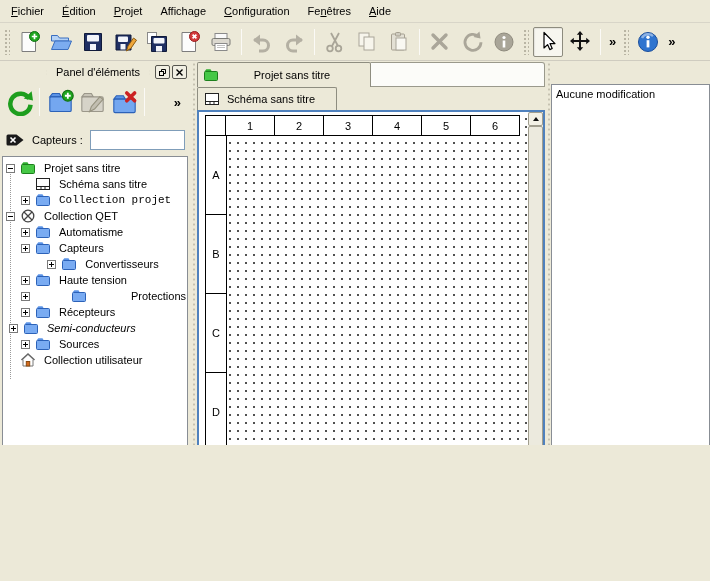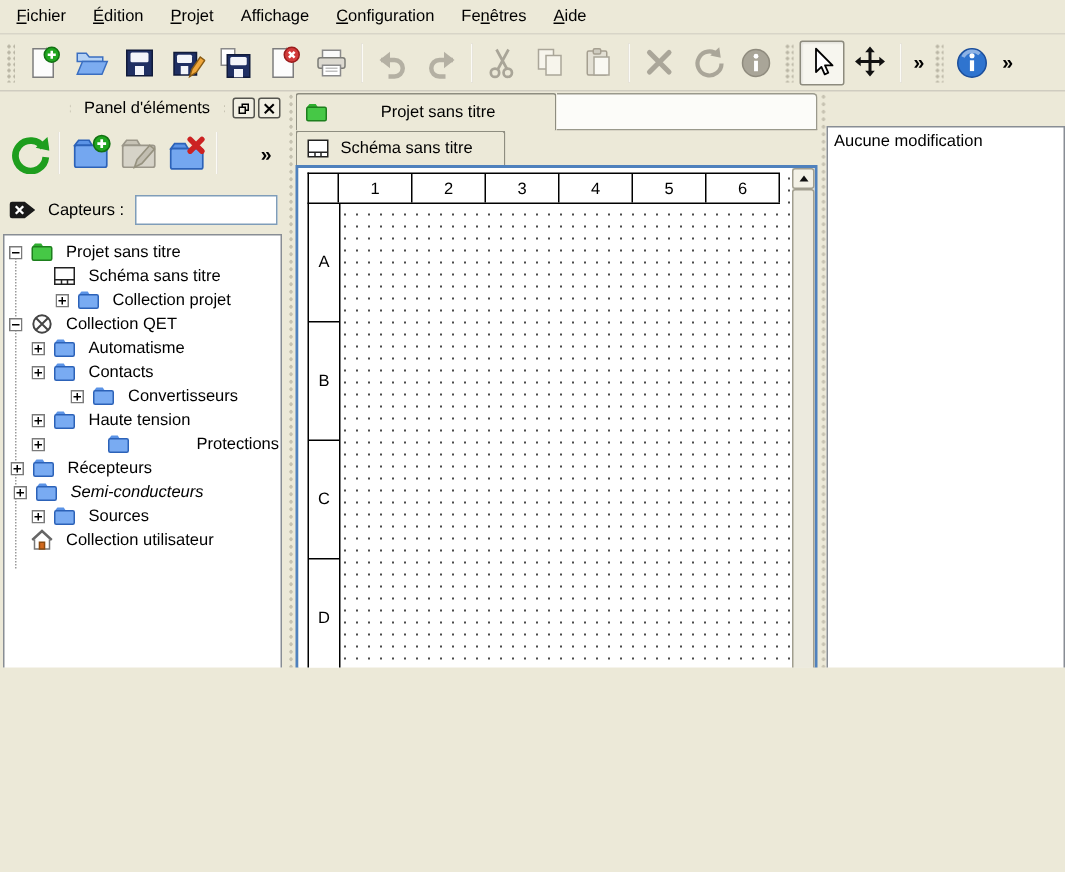--- a/index.html
+++ b/index.html
@@ -329,21 +329,21 @@
           <span class="tree-expander"></span>
           <span class="tree-icon">
             <svg viewBox="0 0 16 16">
               <rect x="1.5" y="2.5" width="13" height="11" fill="#fff" stroke="#222"></rect>
               <path d="M1.5 10.5h13" stroke="#222"></path>
               <path d="M6 10.5v3M10 10.5v3" stroke="#222"></path>
             </svg>
           </span>
           <span class="tree-label">Schéma sans titre</span>
         </div>
-        <div class="tree-row" style="padding-left: 34px;">
+        <div class="tree-row" style="padding-left: 18px; font-family: Liberation Mono, monospace;">
           <span class="tree-expander">
             <svg viewBox="0 0 9 9">
               <rect x="0.5" y="0.5" width="8" height="8" fill="#fff" stroke="#7a7a7a"></rect>
               <path d="M2 4.5h5M4.5 2v5" stroke="#000"></path>
             </svg>
           </span>
           <span class="tree-icon">
             <svg viewBox="0 0 16 16">
               <path d="M1.5 4.5l1.8-2.2h4.2l1.4 2.2z" fill="#5b93e6"></path>
               <rect x="1.5" y="4.5" width="13" height="9" rx="1" fill="#79abf2" stroke="#2c62b8"></rect>
@@ -387,21 +387,21 @@
               <rect x="0.5" y="0.5" width="8" height="8" fill="#fff" stroke="#7a7a7a"></rect>
               <path d="M2 4.5h5M4.5 2v5" stroke="#000"></path>
             </svg>
           </span>
           <span class="tree-icon">
             <svg viewBox="0 0 16 16">
               <path d="M1.5 4.5l1.8-2.2h4.2l1.4 2.2z" fill="#5b93e6"></path>
               <rect x="1.5" y="4.5" width="13" height="9" rx="1" fill="#79abf2" stroke="#2c62b8"></rect>
             </svg>
           </span>
-          <span class="tree-label">Contacts</span>
+          <span class="tree-label">Capteurs</span>
         </div>
         <div class="tree-row" style="padding-left: 16px; justify-content: center;">
           <span class="tree-expander">
             <svg viewBox="0 0 9 9">
               <rect x="0.5" y="0.5" width="8" height="8" fill="#fff" stroke="#7a7a7a"></rect>
               <path d="M2 4.5h5M4.5 2v5" stroke="#000"></path>
             </svg>
           </span>
           <span class="tree-icon">
             <svg viewBox="0 0 16 16">
@@ -434,21 +434,21 @@
             </svg>
           </span>
           <span class="tree-icon">
             <svg viewBox="0 0 16 16">
               <path d="M1.5 4.5l1.8-2.2h4.2l1.4 2.2z" fill="#5b93e6"></path>
               <rect x="1.5" y="4.5" width="13" height="9" rx="1" fill="#79abf2" stroke="#2c62b8"></rect>
             </svg>
           </span>
           <span class="tree-label">Protections</span>
         </div>
-        <div class="tree-row" style="padding-left: 4px; align-items: center;">
+        <div class="tree-row" style="padding-left: 18px; align-items: center;">
           <span class="tree-expander">
             <svg viewBox="0 0 9 9">
               <rect x="0.5" y="0.5" width="8" height="8" fill="#fff" stroke="#7a7a7a"></rect>
               <path d="M2 4.5h5M4.5 2v5" stroke="#000"></path>
             </svg>
           </span>
           <span class="tree-icon">
             <svg viewBox="0 0 16 16">
               <path d="M1.5 4.5l1.8-2.2h4.2l1.4 2.2z" fill="#5b93e6"></path>
               <rect x="1.5" y="4.5" width="13" height="9" rx="1" fill="#79abf2" stroke="#2c62b8"></rect>

